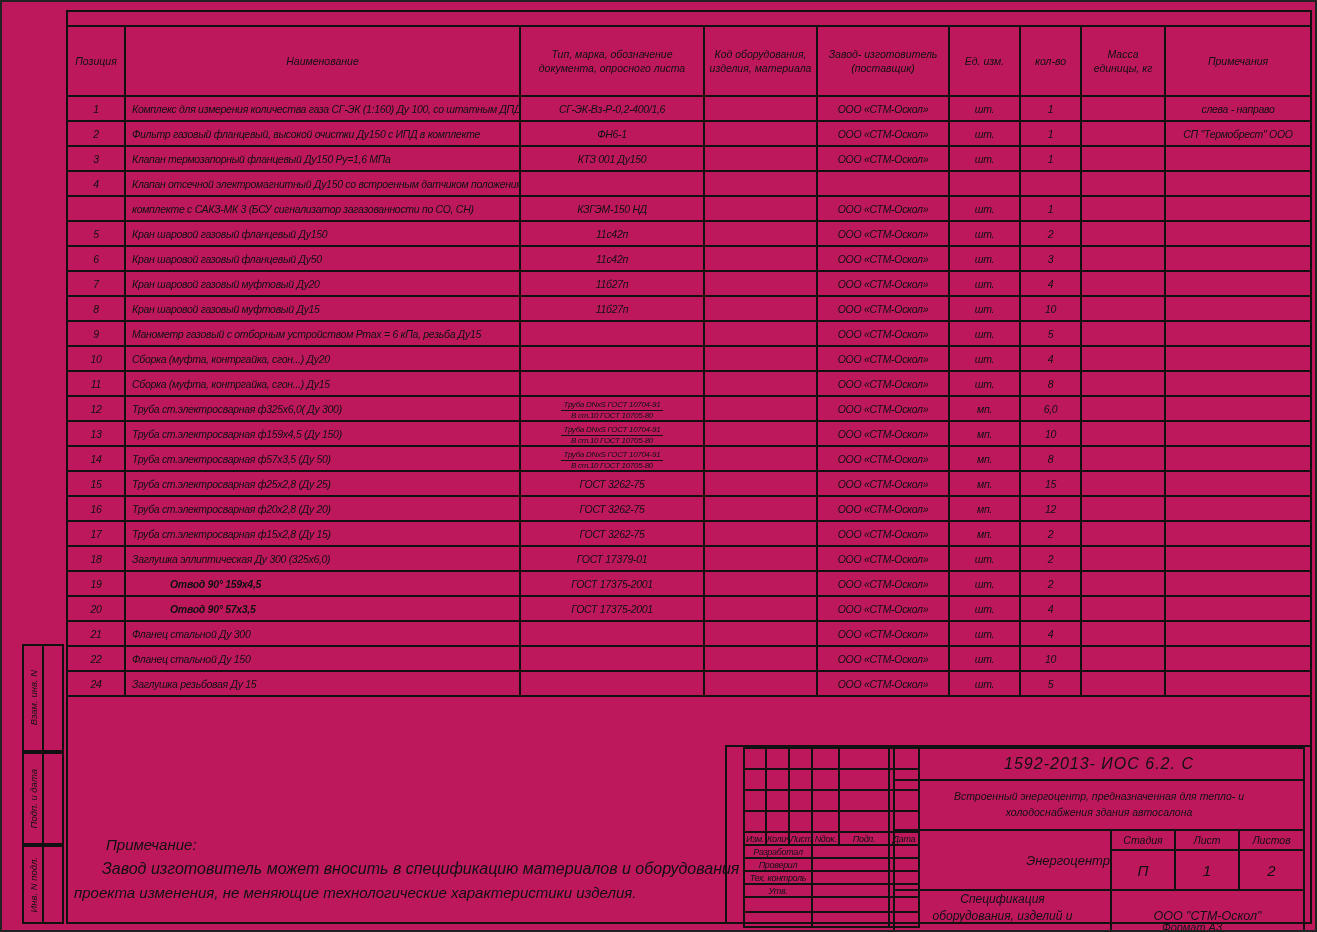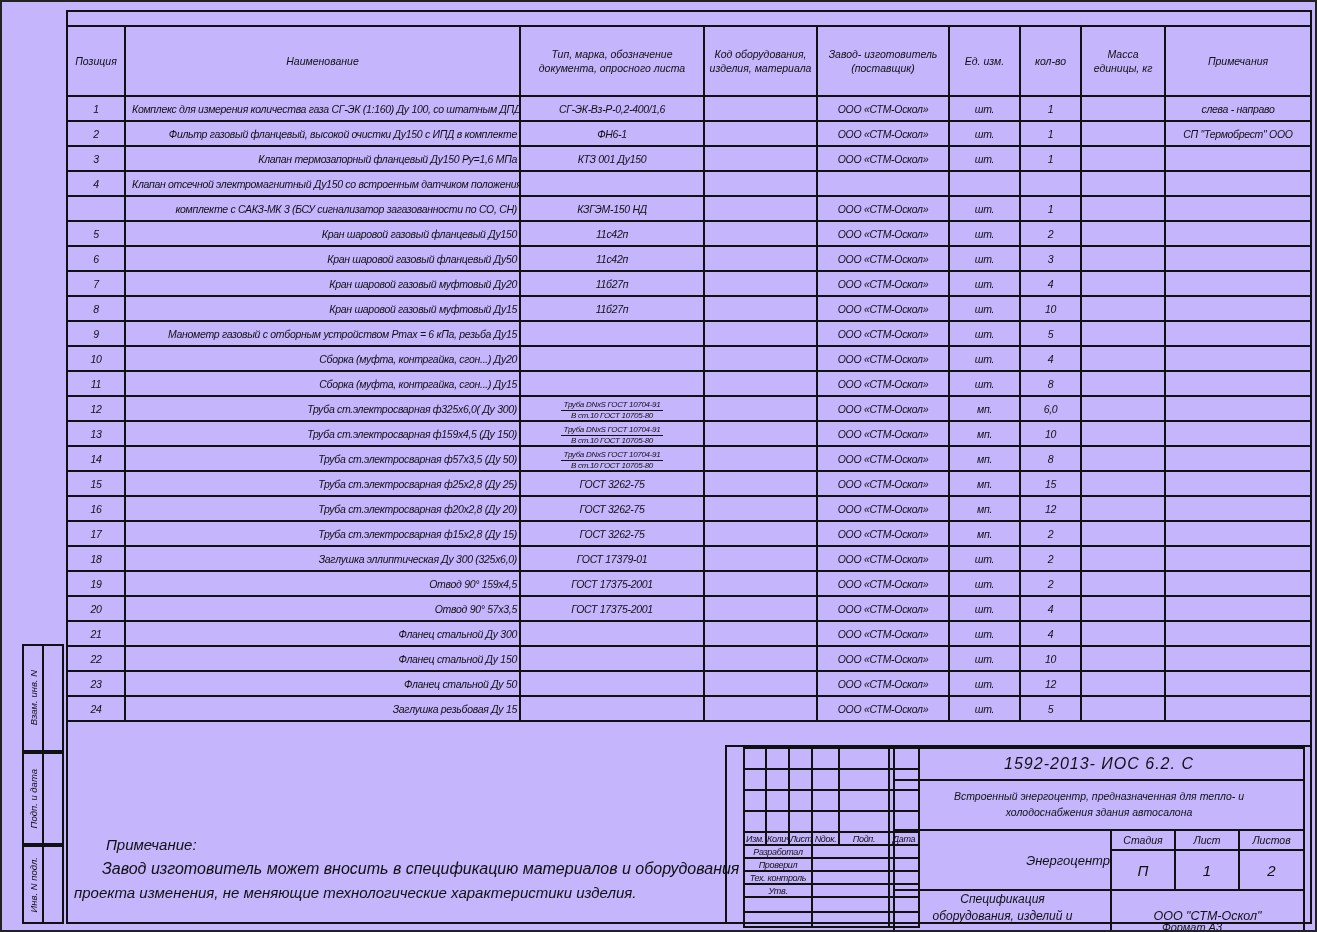--- a/index.html
+++ b/index.html
@@ -1,36 +1,36 @@
 <!DOCTYPE html>
 <html><head>
 <meta charset="utf-8">
 <style>
   html,body { margin:0; padding:0; background:#ffffff; }
   .page {
     position:relative; width:1317px; height:932px; box-sizing:border-box;
-    background:#c4b5fd; border:2px solid #222;
+    background:#be185d; border:2px solid #222;
     font-family:"Liberation Sans", sans-serif; font-style:italic; color:#111;
     overflow:hidden;
   }
   
   .frame { position:absolute; left:64px; top:8px; width:1246px; height:914px;
            box-sizing:border-box; border:2px solid #111; }
 
   
   table.spec { position:absolute; left:64px; top:23px; width:1246px;
                border-collapse:collapse; table-layout:fixed; }
   table.spec th, table.spec td { border:2px solid #111; padding:0 2px; box-sizing:border-box; }
   table.spec thead th { height:70px; font-weight:normal; font-style:italic;
                         font-size:10.5px; line-height:1.35; text-align:center; vertical-align:middle; }
   table.spec tbody tr { height:25px; }
   table.spec tbody td { font-size:10.5px; letter-spacing:-0.3px; text-align:center;
                         vertical-align:middle; white-space:nowrap; overflow:hidden; }
-  table.spec td.col-name { text-align:right; padding-left:6px; }
-  table.spec td.col-name.indent { padding-left:44px; }
+  table.spec td.col-name { text-align:left; padding-left:6px; }
+  table.spec td.col-name.indent { padding-left:44px;font-weight:bold; }
   .frac-top { display:inline-block; font-size:8px; line-height:1.15;
               border-bottom:1.5px solid #111; padding:0 3px; letter-spacing:-0.3px; }
   .frac-bot { font-size:8px; line-height:1.15; letter-spacing:-0.3px; }
 
   
   .note-title { position:absolute; left:104px; top:834px; font-size:15px;text-align:center; }
   .note-l1    { position:absolute; left:100px; top:858px; font-size:16px; }
   .note-l2    { position:absolute; left:72px;  top:882px; font-size:15px; }
 
   
@@ -347,31 +347,20 @@
           <td class="col-name">Фланец стальной Ду 150</td>
           <td class="col-type"></td>
           <td class="col-code"></td>
           <td class="col-mfr">ООО «СТМ-Оскол»</td>
           <td class="col-unit">шт.</td>
           <td class="col-qty">10</td>
           <td class="col-mass"></td>
           <td class="col-note"></td>
         </tr>
         <tr>
-          <td class="col-pos">23</td>
-          <td class="col-name">Фланец стальной Ду 50</td>
-          <td class="col-type"></td>
-          <td class="col-code"></td>
-          <td class="col-mfr">ООО «СТМ-Оскол»</td>
-          <td class="col-unit">шт.</td>
-          <td class="col-qty">12</td>
-          <td class="col-mass"></td>
-          <td class="col-note"></td>
-        </tr>
-        <tr>
           <td class="col-pos">24</td>
           <td class="col-name">Заглушка резьбовая Ду 15</td>
           <td class="col-type"></td>
           <td class="col-code"></td>
           <td class="col-mfr">ООО «СТМ-Оскол»</td>
           <td class="col-unit">шт.</td>
           <td class="col-qty">5</td>
           <td class="col-mass"></td>
           <td class="col-note"></td>
         </tr>

